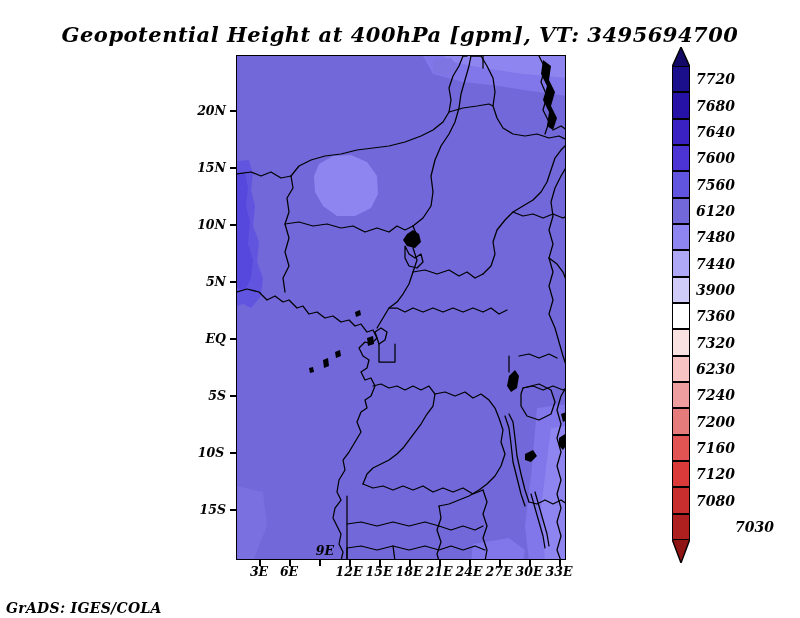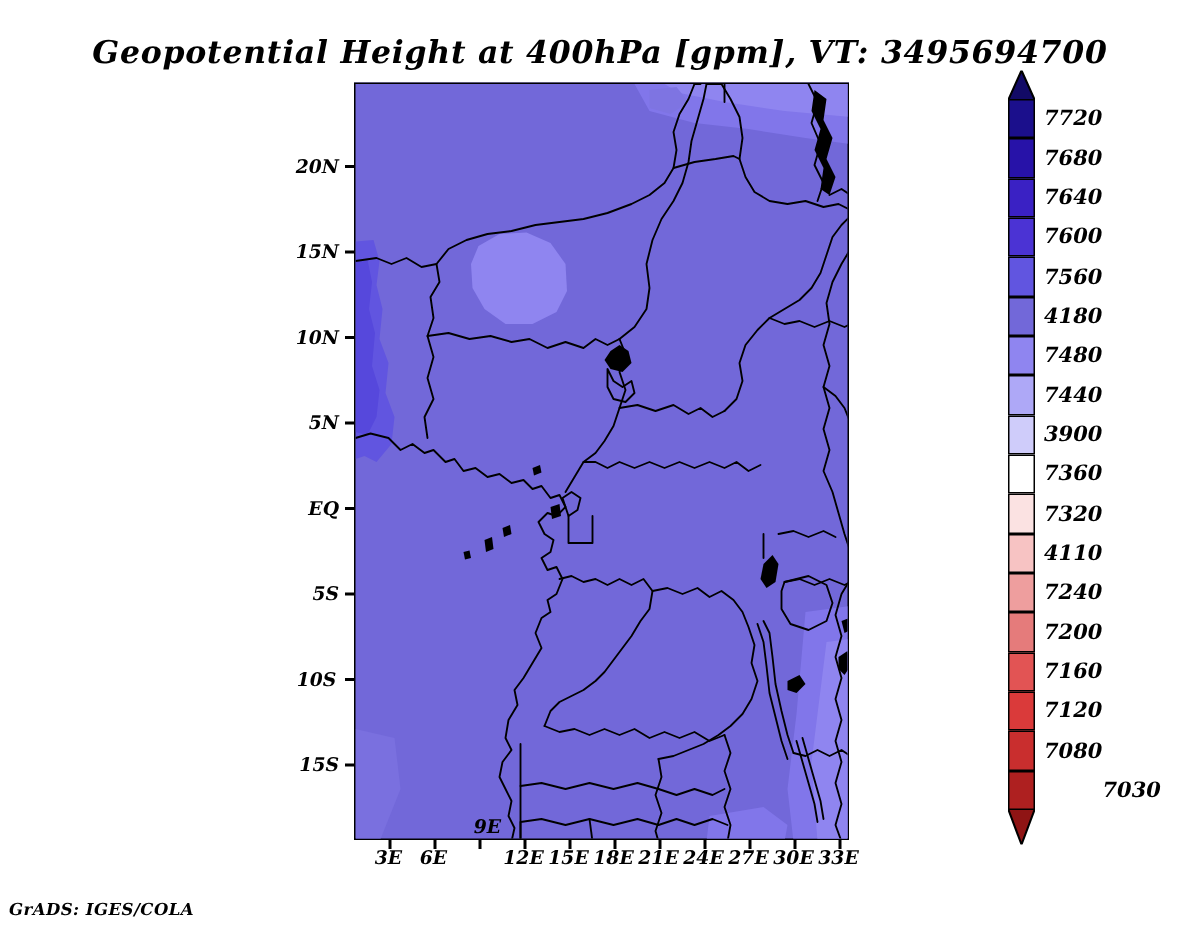--- a/index.html
+++ b/index.html
@@ -51,21 +51,21 @@
     font-style:italic;font-weight:bold;
     font-size:14px;white-space:nowrap;
     transform:translateY(-50%);
   }
 
   
   #footer{
     position:absolute;left:6px;top:600px;
     font-family:"DejaVu Serif",serif;
     font-style:italic;font-weight:bold;
-    font-size:11px;letter-spacing:.3px;
+    font-size:14px;letter-spacing:.3px;
   }
 </style>
 </head>
 <body>
 
 <div id="title">Geopotential Height at 400hPa [gpm], VT: 3495694700</div>
 
 <div id="map-panel">
   <div id="map-fill"></div>
   <svg id="map-svg" viewBox="0 0 330 505" preserveAspectRatio="none">
@@ -271,27 +271,27 @@
       <div class="cb-seg" style="top: 395px; height: 26.3333px; background: rgb(218, 58, 58);"></div>
       <div class="cb-seg" style="top: 421.333px; height: 26.3333px; background: rgb(201, 46, 46);"></div>
       <div class="cb-seg" style="top: 447.667px; height: 26.3333px; background: rgb(174, 32, 32);"></div>
     </div>
   <div id="cb-labels">
       <div class="cb-label" style="top: 13.1667px;">7720</div>
       <div class="cb-label" style="top: 39.5px;">7680</div>
       <div class="cb-label" style="top: 65.8333px;">7640</div>
       <div class="cb-label" style="top: 92.1667px;">7600</div>
       <div class="cb-label" style="top: 118.5px;">7560</div>
-      <div class="cb-label" style="top: 144.833px;">4180</div>
+      <div class="cb-label" style="top: 144.833px;">6120</div>
       <div class="cb-label" style="top: 171.167px;">7480</div>
       <div class="cb-label" style="top: 197.5px;">7440</div>
       <div class="cb-label" style="top: 223.833px;">3900</div>
       <div class="cb-label" style="top: 250.167px;">7360</div>
       <div class="cb-label" style="top: 276.5px;">7320</div>
-      <div class="cb-label" style="top: 302.833px;">4110</div>
+      <div class="cb-label" style="top: 302.833px;">6230</div>
       <div class="cb-label" style="top: 329.167px;">7240</div>
       <div class="cb-label" style="top: 355.5px;">7200</div>
       <div class="cb-label" style="top: 381.833px;">7160</div>
       <div class="cb-label" style="top: 408.167px;">7120</div>
       <div class="cb-label" style="top: 434.5px;">7080</div>
       <div class="cb-label" style="top: 461px; margin-left: 39px;">7030</div>
     </div>
 </div>
 
 <div id="footer">GrADS: IGES/COLA</div>

